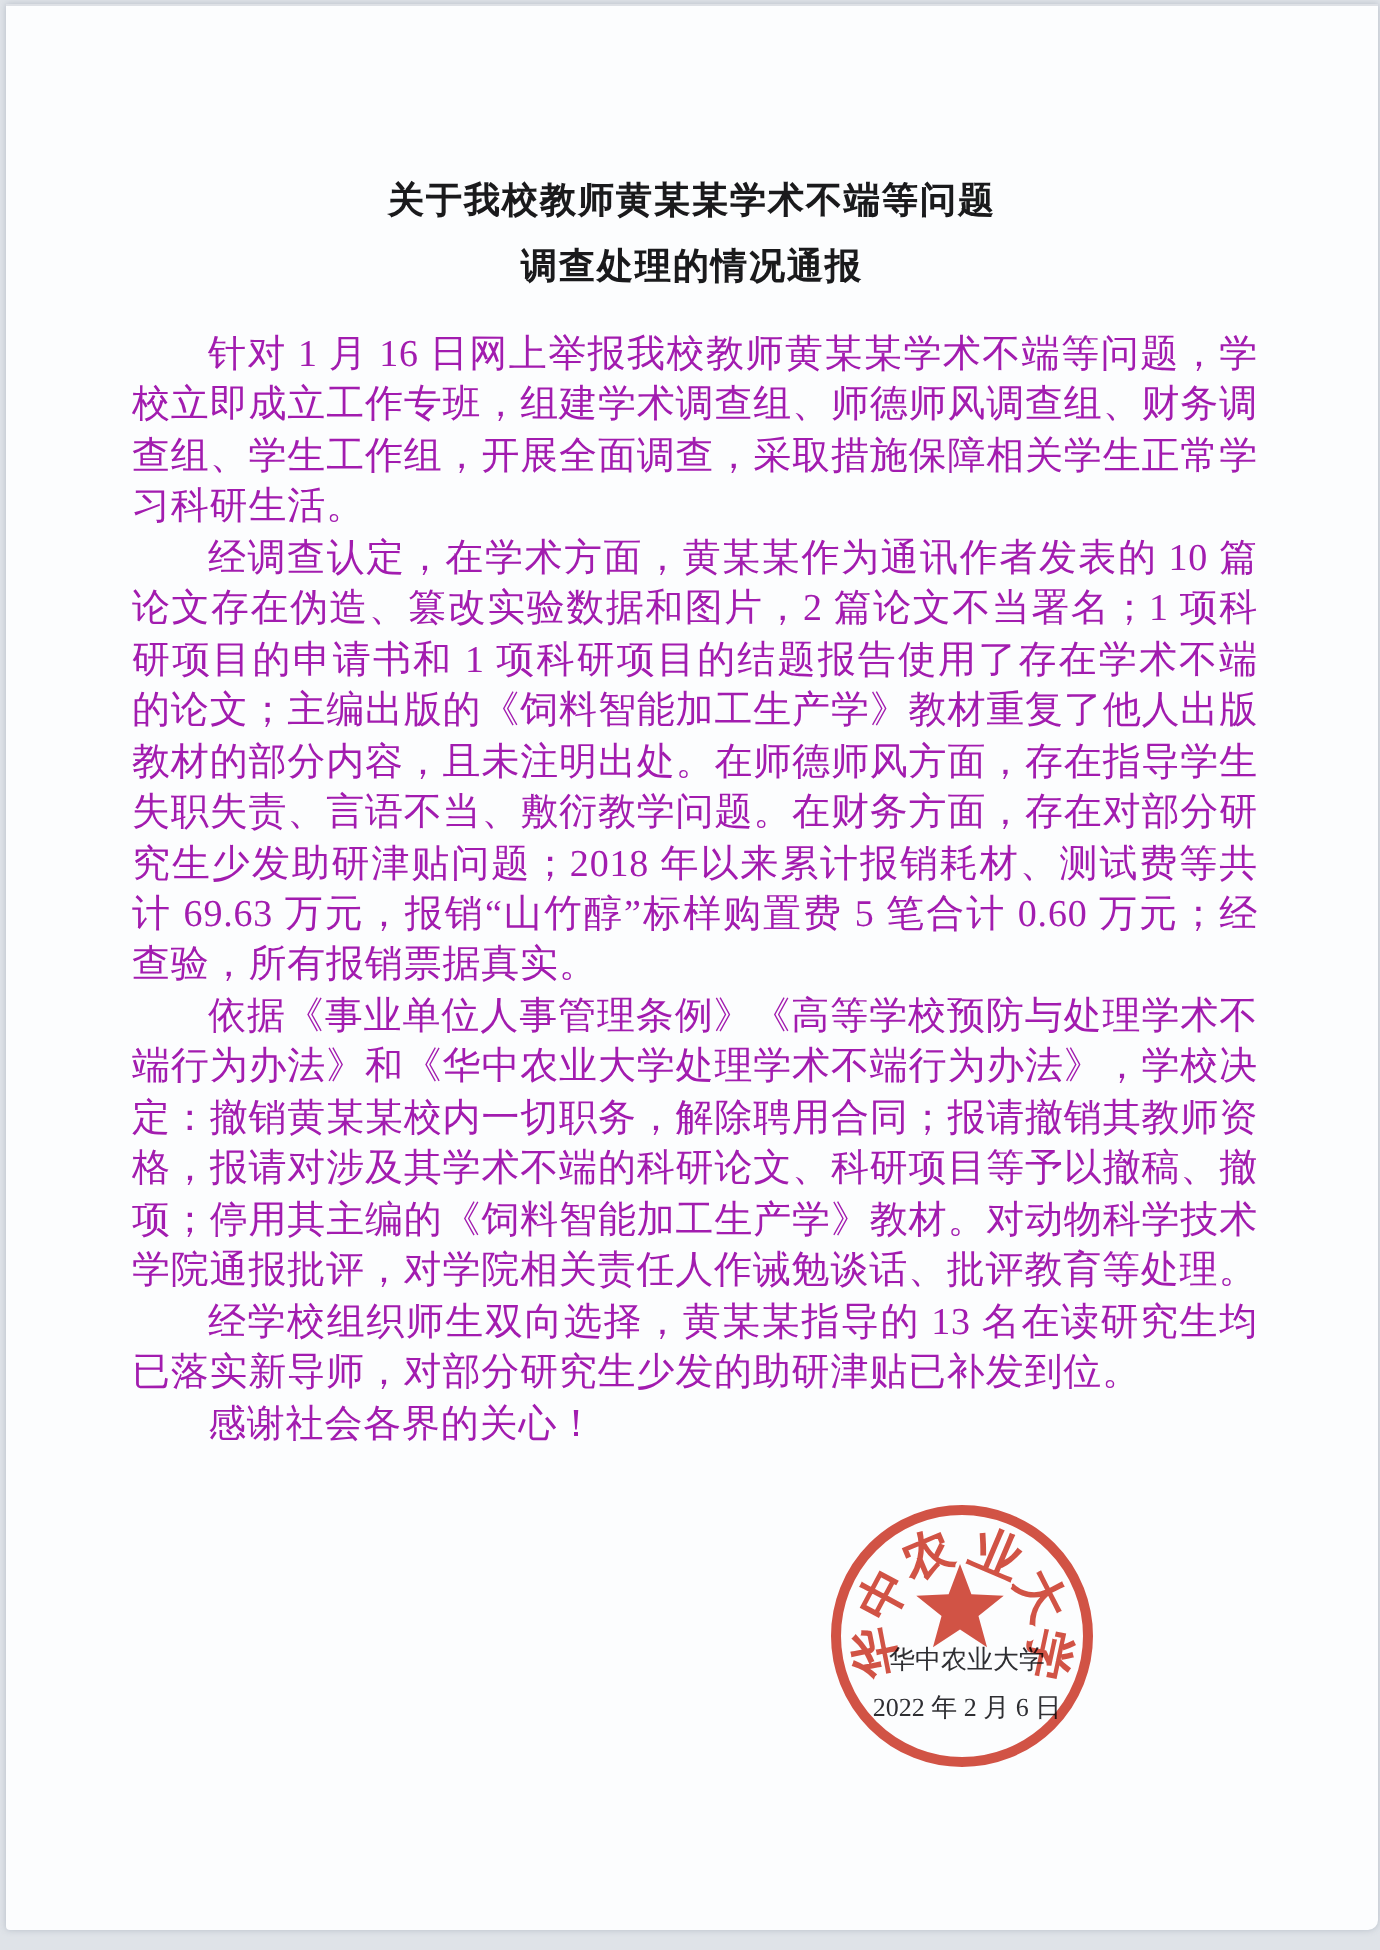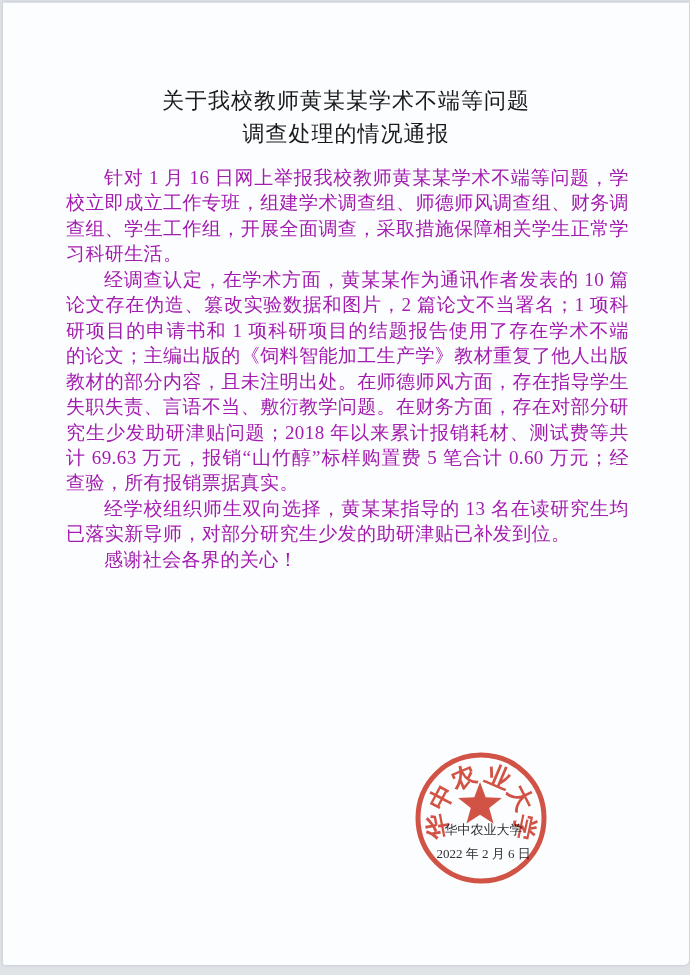--- a/index.html
+++ b/index.html
@@ -15,22 +15,22 @@
     box-shadow:0 0 3px rgba(110,120,140,.35);
   }
   .scan-topline{
     position:absolute;left:0;top:0;width:100%;height:1px;
     background:#c9ced6;opacity:.6;
   }
   .title{
     margin:82px 40px 0 40px;
     text-align:center;
     font-family:"DejaVu Sans","Liberation Sans",sans-serif;
-    font-weight:400;
-    font-size:22px;line-height:33px;
+    font-weight:700;
+    font-size:18px;line-height:33px;
     color:#1a1a1c;letter-spacing:1px;
   }
   .bodytext{
     margin:15px 60px 0 63px;
     font-size:19px;line-height:25.45px;
     color:#a21caf;
     text-align:justify;
     letter-spacing:0.4px;
   }
   .bodytext p{margin:0;text-indent:2em;}
@@ -56,20 +56,21 @@
   <div class="scan-topline"></div>
 
   <div class="title">
     <div>关于我校教师黄某某学术不端等问题</div>
     <div>调查处理的情况通报</div>
   </div>
 
   <div class="bodytext">
     <p>针对 1 月 16 日网上举报我校教师黄某某学术不端等问题，学校立即成立工作专班，组建学术调查组、师德师风调查组、财务调查组、学生工作组，开展全面调查，采取措施保障相关学生正常学习科研生活。</p>
     <p>经调查认定，在学术方面，黄某某作为通讯作者发表的 10 篇论文存在伪造、篡改实验数据和图片，2 篇论文不当署名；1 项科研项目的申请书和 1 项科研项目的结题报告使用了存在学术不端的论文；主编出版的《饲料智能加工生产学》教材重复了他人出版教材的部分内容，且未注明出处。在师德师风方面，存在指导学生失职失责、言语不当、敷衍教学问题。在财务方面，存在对部分研究生少发助研津贴问题；2018 年以来累计报销耗材、测试费等共计 69.63 万元，报销“山竹醇”标样购置费 5 笔合计 0.60 万元；经查验，所有报销票据真实。</p>
+    <p>依据《事业单位人事管理条例》《高等学校预防与处理学术不端行为办法》和《华中农业大学处理学术不端行为办法》，学校决定：撤销黄某某校内一切职务，解除聘用合同；报请撤销其教师资格，报请对涉及其学术不端的科研论文、科研项目等予以撤稿、撤项；停用其主编的《饲料智能加工生产学》教材。对动物科学技术学院通报批评，对学院相关责任人作诫勉谈话、批评教育等处理。</p>
     <p>经学校组织师生双向选择，黄某某指导的 13 名在读研究生均已落实新导师，对部分研究生少发的助研津贴已补发到位。</p>
     <p>感谢社会各界的关心！</p>
   </div>
 
   <div class="signature">
     <div>华中农业大学</div>
     <div>2022 年 2 月 6 日</div>
   </div>
 
   <svg class="seal" viewBox="0 0 138 138" xmlns="http://www.w3.org/2000/svg">

